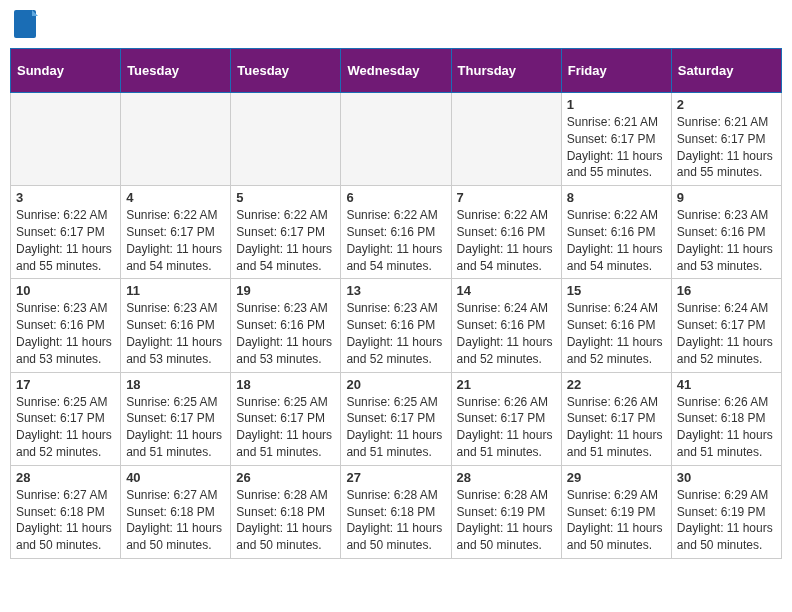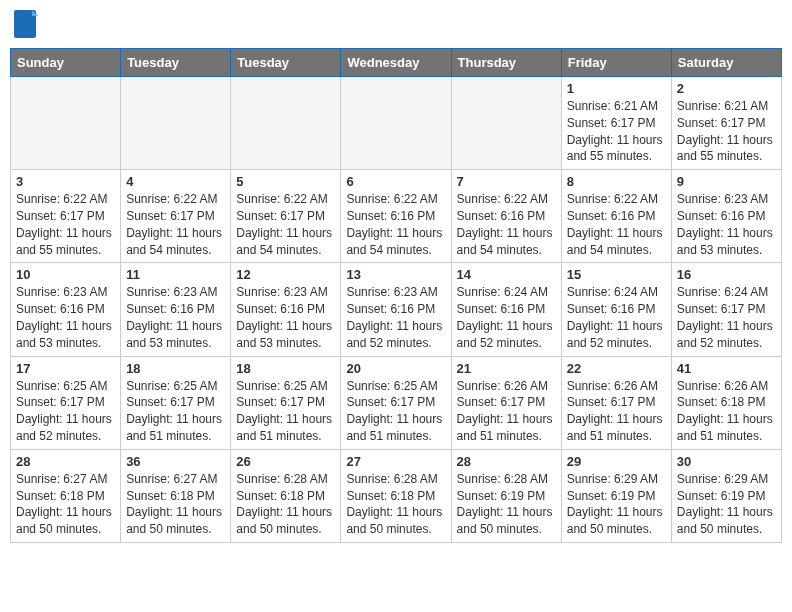--- a/index.html
+++ b/index.html
@@ -46,24 +46,24 @@
     .location {
       font-size: 16px;
       color: #555;
     }
     .calendar {
       width: 100%;
       border-collapse: collapse;
       table-layout: fixed;
     }
     .calendar th {
-      background: #737373;
+      background: #701a75;
       color: #fff;
       text-align: left;
-      padding: 6px 6px;
+      padding: 14px 6px;
       font-size: 13px;
       border: 1px solid #1a6db5;
       margin-left: 31px;
     }
     .calendar td {
       border: 1px solid #ccc;
       vertical-align: top;
       padding: 4px 5px;
       font-size: 10.5px;
       color: #333;
@@ -166,21 +166,21 @@
       <tr>
         <td>
           <span class="day-number">10</span>
           <div class="day-info">Sunrise: 6:23 AM<br>Sunset: 6:16 PM<br>Daylight: 11 hours and 53 minutes.</div>
         </td>
         <td>
           <span class="day-number">11</span>
           <div class="day-info">Sunrise: 6:23 AM<br>Sunset: 6:16 PM<br>Daylight: 11 hours and 53 minutes.</div>
         </td>
         <td>
-          <span class="day-number">12</span>
+          <span class="day-number">19</span>
           <div class="day-info">Sunrise: 6:23 AM<br>Sunset: 6:16 PM<br>Daylight: 11 hours and 53 minutes.</div>
         </td>
         <td>
           <span class="day-number">13</span>
           <div class="day-info">Sunrise: 6:23 AM<br>Sunset: 6:16 PM<br>Daylight: 11 hours and 52 minutes.</div>
         </td>
         <td>
           <span class="day-number">14</span>
           <div class="day-info">Sunrise: 6:24 AM<br>Sunset: 6:16 PM<br>Daylight: 11 hours and 52 minutes.</div>
         </td>
@@ -222,21 +222,21 @@
           <span class="day-number">41</span>
           <div class="day-info">Sunrise: 6:26 AM<br>Sunset: 6:18 PM<br>Daylight: 11 hours and 51 minutes.</div>
         </td>
       </tr>
       <tr>
         <td>
           <span class="day-number">28</span>
           <div class="day-info">Sunrise: 6:27 AM<br>Sunset: 6:18 PM<br>Daylight: 11 hours and 50 minutes.</div>
         </td>
         <td>
-          <span class="day-number">36</span>
+          <span class="day-number">40</span>
           <div class="day-info">Sunrise: 6:27 AM<br>Sunset: 6:18 PM<br>Daylight: 11 hours and 50 minutes.</div>
         </td>
         <td>
           <span class="day-number">26</span>
           <div class="day-info">Sunrise: 6:28 AM<br>Sunset: 6:18 PM<br>Daylight: 11 hours and 50 minutes.</div>
         </td>
         <td>
           <span class="day-number">27</span>
           <div class="day-info">Sunrise: 6:28 AM<br>Sunset: 6:18 PM<br>Daylight: 11 hours and 50 minutes.</div>
         </td>

